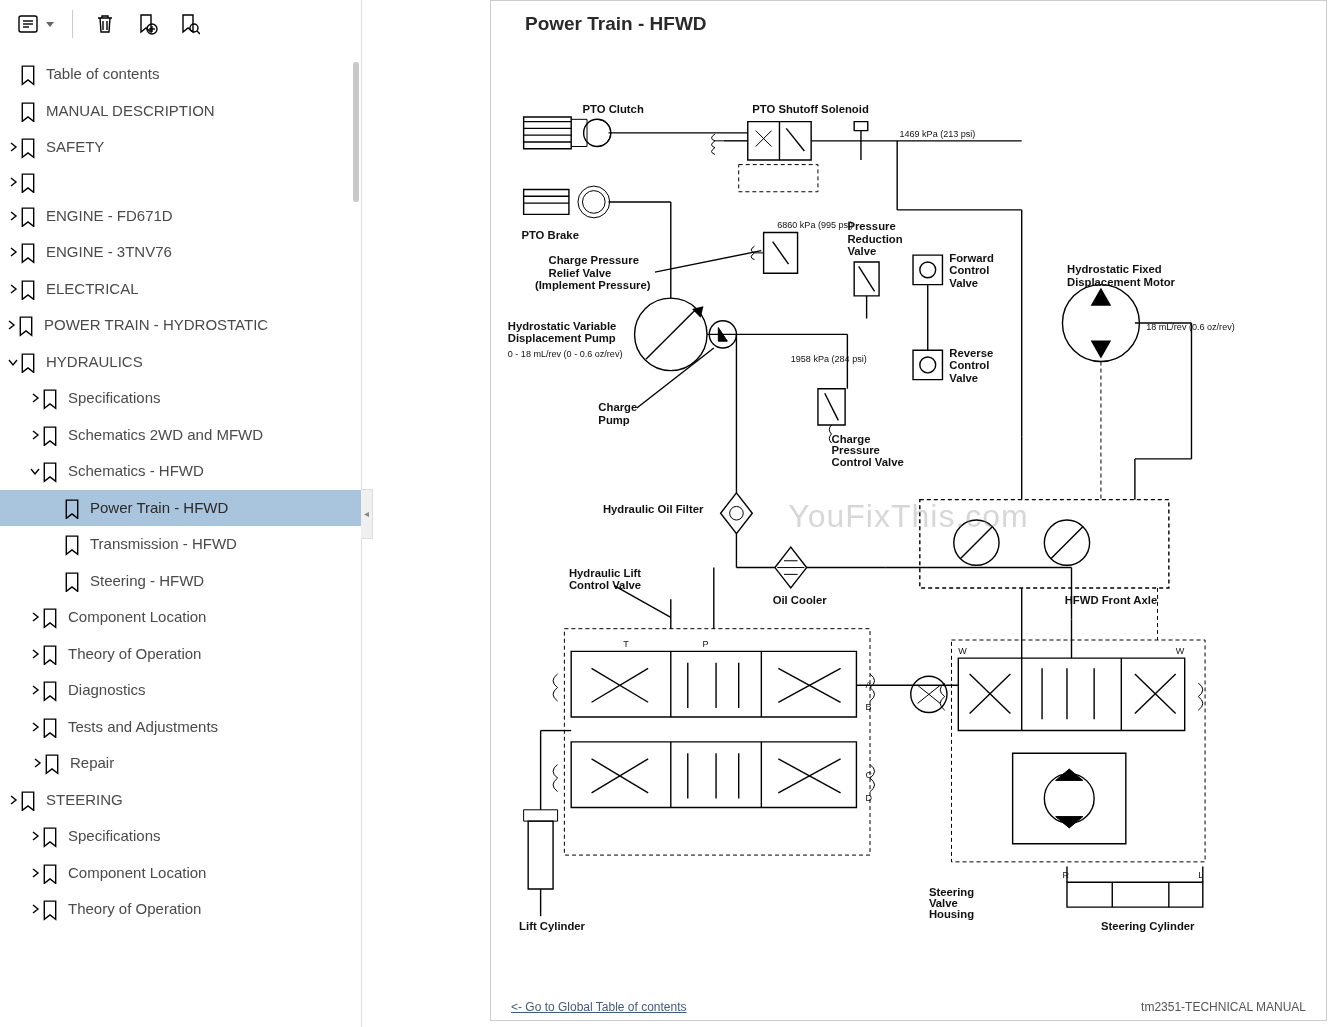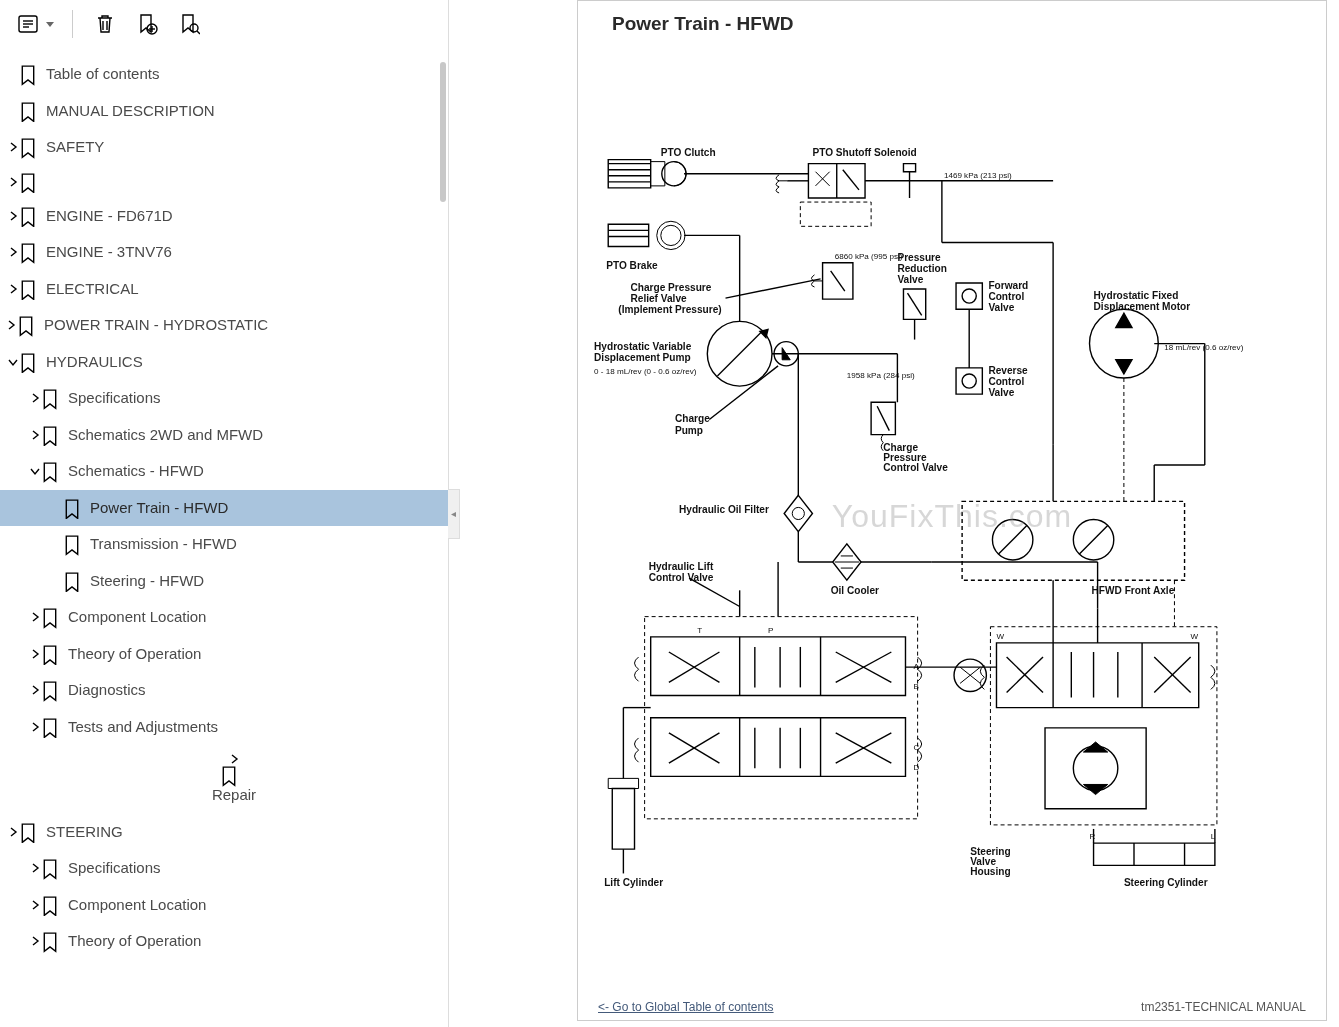--- a/index.html
+++ b/index.html
@@ -1,17 +1,17 @@
 <!DOCTYPE html>
 <html><head>
 <meta charset="utf-8">
 <style>
 * { box-sizing: border-box; margin: 0; padding: 0; }
 body { font-family: Arial, Helvetica, sans-serif; background: #fff; display: flex; height: 1027px; width: 1339px; overflow: hidden; color: #333; }
-.sidebar { width: 449px; border-right: 1px solid #ddd; display: flex; flex-direction: column; position: relative; }
+.sidebar { width: 362px; border-right: 1px solid #ddd; display: flex; flex-direction: column; position: relative; }
 .toolbar { display: flex; align-items: center; padding: 10px 14px; gap: 14px; }
 .toolbar .divider { width: 1px; height: 28px; background: #ccc; margin: 0 4px; }
 .toolbar-btn { width: 28px; height: 28px; display: flex; align-items: center; justify-content: center; color: #666; }
 .toolbar-group { display: flex; align-items: center; gap: 4px; }
 .dropdown-caret { width: 0; height: 0; border-left: 4px solid transparent; border-right: 4px solid transparent; border-top: 5px solid #666; }
 .tree-scroll { flex: 1; overflow-y: auto; padding: 8px 0 20px 0; }
 .tree-item { display: flex; align-items: center; padding: 7px 10px 7px 0; font-size: 15px; color: #4a4a4a; cursor: pointer; line-height: 1.5; }
 .tree-item.selected { background: #a9c4dd; color: #2a2a2a; }
 .expander { width: 14px; height: 14px; display: flex; align-items: center; justify-content: center; color: #888; flex-shrink: 0; }
 .bookmark-icon { width: 16px; height: 18px; margin-right: 10px; flex-shrink: 0; }
@@ -257,21 +257,21 @@
         <span class="expander">
           <svg width="12" height="12" viewBox="0 0 12 12">
             <path d="M4 2l5 4-5 4" stroke="#777" fill="none" stroke-width="1.6" transform=""></path>
           </svg>
         </span>
         <span class="bookmark-icon"><svg viewBox="0 0 14 18">
             <path d="M2 1h10v16l-5-4-5 4z" stroke="#888" fill="none" stroke-width="1.6"></path>
           </svg></span>
         <span class="tree-label">Tests and Adjustments</span>
       </div>
-      <div class="tree-item" style="padding-left: 30px; flex-direction: column;">
+      <div class="tree-item" style="padding-left: 30px;">
         <span class="expander">
           <svg width="12" height="12" viewBox="0 0 12 12">
             <path d="M4 2l5 4-5 4" stroke="#777" fill="none" stroke-width="1.6" transform=""></path>
           </svg>
         </span>
         <span class="bookmark-icon"><svg viewBox="0 0 14 18">
             <path d="M2 1h10v16l-5-4-5 4z" stroke="#888" fill="none" stroke-width="1.6"></path>
           </svg></span>
         <span class="tree-label">Repair</span>
       </div>

